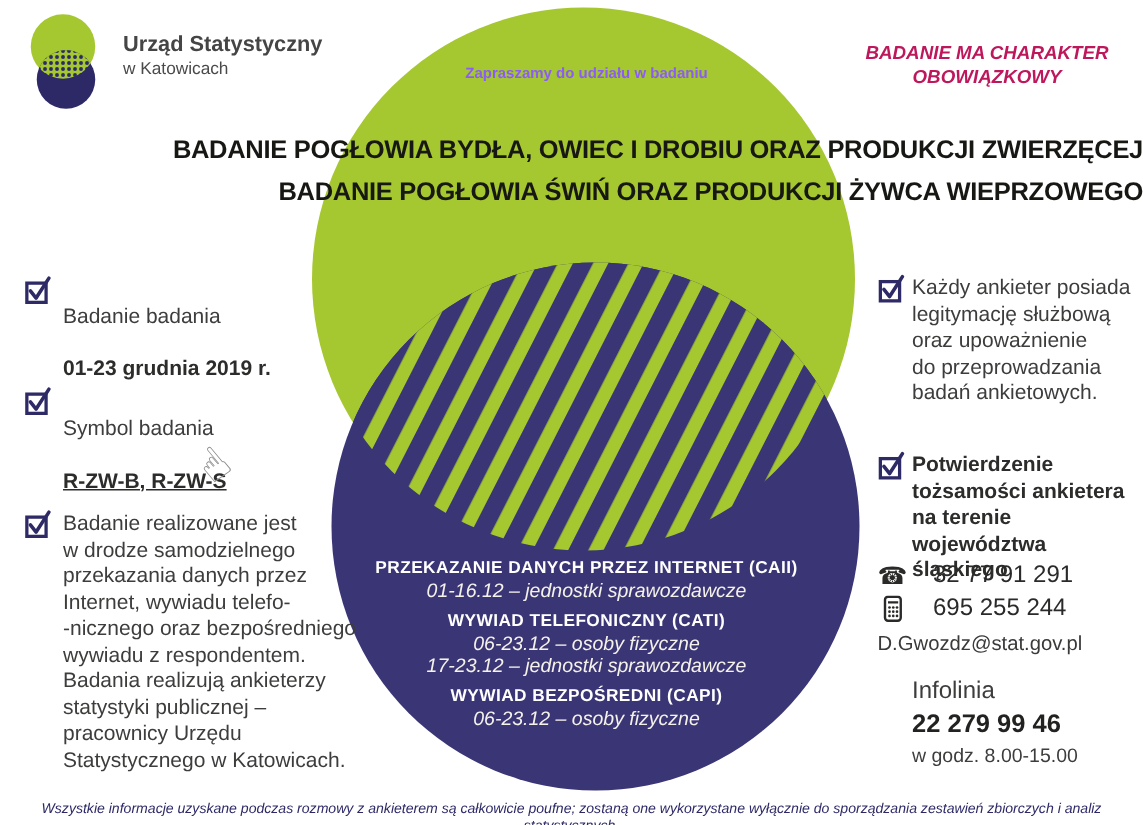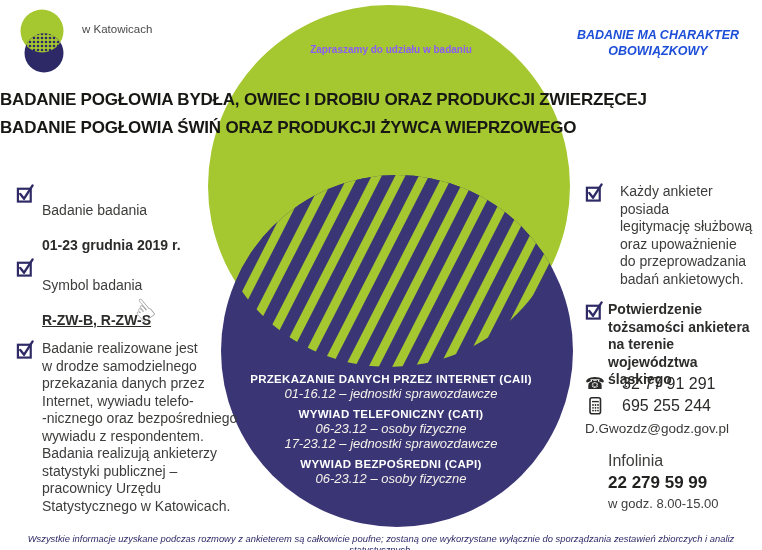--- a/index.html
+++ b/index.html
@@ -10,28 +10,28 @@
   svg.bg{position:absolute;left:0;top:0;z-index:0;}
   
   .logo{position:absolute;left:12px;top:8px;z-index:3;display:flex;}
   .logo-text{margin-left:8px;margin-top:14px;}
   .logo-name{font-size:14.5px;font-weight:600;color:#454545;line-height:17px;}
   .logo-city{font-size:11.5px;color:#4a4a4a;line-height:14px;}
   
   .mandatory{
     position:absolute;left:558px;top:27px;width:200px;z-index:3;
     text-align:center;font-size:12.5px;font-weight:bold;font-style:italic;
-    color:#1d4ed8;line-height:16px;white-space:pre-line;
+    color:#be185d;line-height:16px;white-space:pre-line;
   }
   .invitation{
     position:absolute;left:391px;top:44px;transform:translateX(-50%);z-index:3;
     font-size:10px;font-weight:700;color:#8b5cf6;white-space:nowrap;
   }
   .title{
-    position:absolute;left:0;width:100%;text-align:left;z-index:3;
+    position:absolute;left:0;width:100%;text-align:right;z-index:3;
     font-size:17px;font-weight:bold;color:#171714;letter-spacing:-0.2px;white-space:nowrap;
   }
   .title.l1{top:90px;} .title.l2{top:118px;}
   
   .cb{position:absolute;width:19px;height:19px;overflow:visible;z-index:3;}
   .cb rect{fill:none;stroke:#2e2a66;stroke-width:2.3;}
   .cb polyline{fill:none;stroke:#2e2a66;stroke-width:2.5;stroke-linecap:round;stroke-linejoin:round;}
   
   .li{position:absolute;left:42px;z-index:3;font-size:14px;line-height:17.5px;color:#3d3d3c;white-space:pre-line;}
   .li .b{font-weight:bold;color:#2c2c2b;}
@@ -97,20 +97,21 @@
             <circle cx="32" cy="45" r="19.5"></circle>
           </clipPath>
       </defs>
       <circle cx="30" cy="23" r="21.5" fill="#a5c72f"></circle>
       <circle cx="32" cy="45" r="19.5" fill="#2d2967"></circle>
       <g clip-path="url(#logoNavyClip)">
         <circle cx="30" cy="23" r="21.5" fill="url(#logodots)"></circle>
       </g>
     </svg>
     <div class="logo-text">
+      <div class="logo-name">Urząd Statystyczny</div>
       <div class="logo-city">w Katowicach</div>
     </div>
   </div>
 
   <div class="mandatory">BADANIE MA CHARAKTER
 OBOWIĄZKOWY</div>
   <div class="invitation">Zapraszamy do udziału w badaniu</div>
   <div class="title l1">BADANIE POGŁOWIA BYDŁA, OWIEC I DROBIU ORAZ PRODUKCJI ZWIERZĘCEJ</div>
   <div class="title l2">BADANIE POGŁOWIA ŚWIŃ ORAZ PRODUKCJI ŻYWCA WIEPRZOWEGO</div>
 
@@ -156,21 +157,21 @@
     <div class="m-date">06-23.12 – osoby fizyczne</div>
     <div class="m-date">17-23.12 – jednostki sprawozdawcze</div>
     <div class="m-head">WYWIAD BEZPOŚREDNI (CAPI)</div>
     <div class="m-date">06-23.12 – osoby fizyczne</div>
   </div>
 
   <svg class="cb" style="left:585px;top:183px;" viewBox="0 0 20 20">
     <rect x="2" y="5" width="13.5" height="13.5"></rect>
     <polyline points="4.5,10.5 8.5,15.5 17.5,1.5"></polyline>
   </svg>
-  <div class="ri" style="top:183px;margin-left:12px;">Każdy ankieter posiada
+  <div class="ri" style="top:183px;">Każdy ankieter posiada
 legitymację służbową
 oraz upoważnienie
 do przeprowadzania
 badań ankietowych.</div>
 
   <svg class="cb" style="left:585px;top:301px;" viewBox="0 0 20 20">
     <rect x="2" y="5" width="13.5" height="13.5"></rect>
     <polyline points="4.5,10.5 8.5,15.5 17.5,1.5"></polyline>
   </svg>
   <div class="ri bold" style="top:301px;">Potwierdzenie
@@ -191,21 +192,21 @@
         <circle cx="13" cy="8" r="0.9" fill="#2a2a29"></circle>
       <circle cx="8" cy="10.8" r="0.9" fill="#2a2a29"></circle>
         <circle cx="10.5" cy="10.8" r="0.9" fill="#2a2a29"></circle>
         <circle cx="13" cy="10.8" r="0.9" fill="#2a2a29"></circle>
       <circle cx="8" cy="13.6" r="0.9" fill="#2a2a29"></circle>
         <circle cx="10.5" cy="13.6" r="0.9" fill="#2a2a29"></circle>
         <circle cx="13" cy="13.6" r="0.9" fill="#2a2a29"></circle>
     </svg>
     <span class="contact-num">695 255 244</span>
   </div>
-  <div class="email">D.Gwozdz@godz.gov.pl</div>
+  <div class="email">D.Gwozdz@stat.gov.pl</div>
 
   <div class="info-label">Infolinia</div>
-  <div class="info-num">22 279 59 99</div>
+  <div class="info-num">22 279 99 46</div>
   <div class="info-hours">w godz. 8.00-15.00</div>
 
   <div class="footer">Wszystkie informacje uzyskane podczas rozmowy z ankieterem są całkowicie poufne; zostaną one wykorzystane wyłącznie do sporządzania zestawień zbiorczych i analiz statystycznych.</div>
 
 </div>
 
 </body></html>

